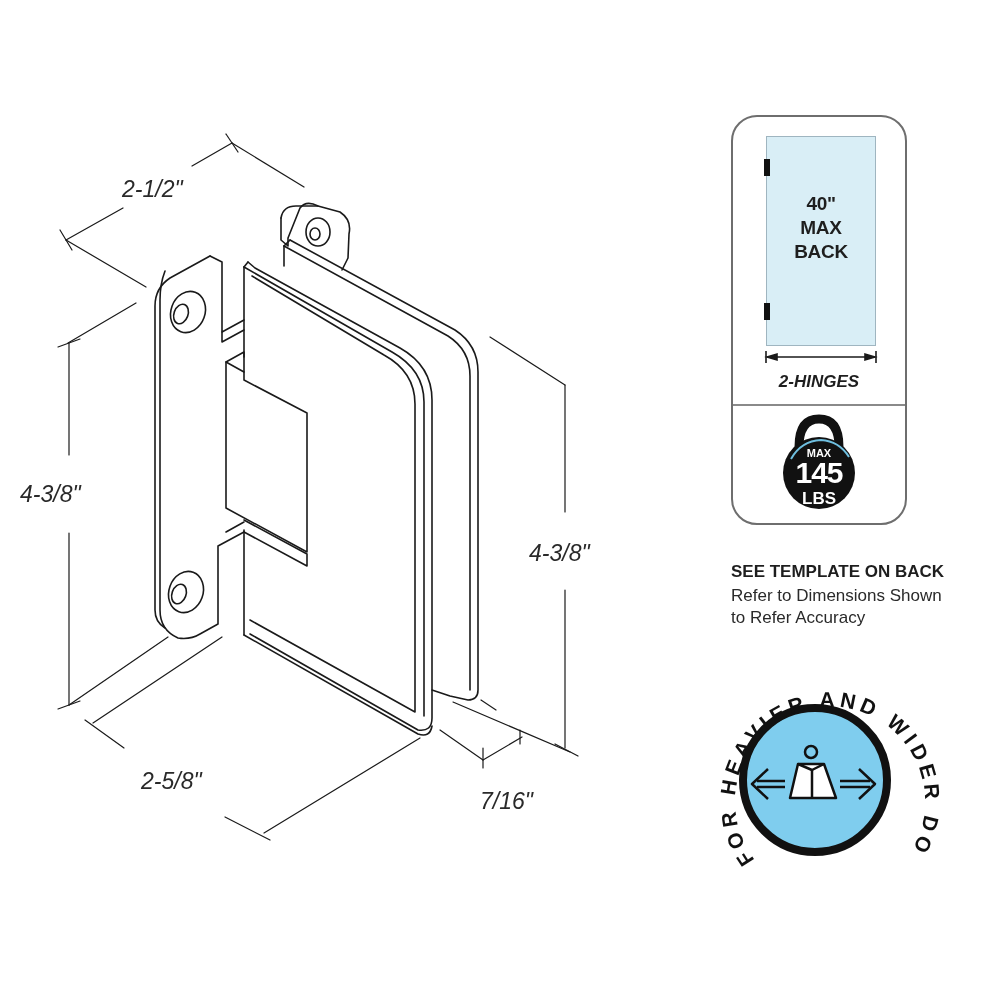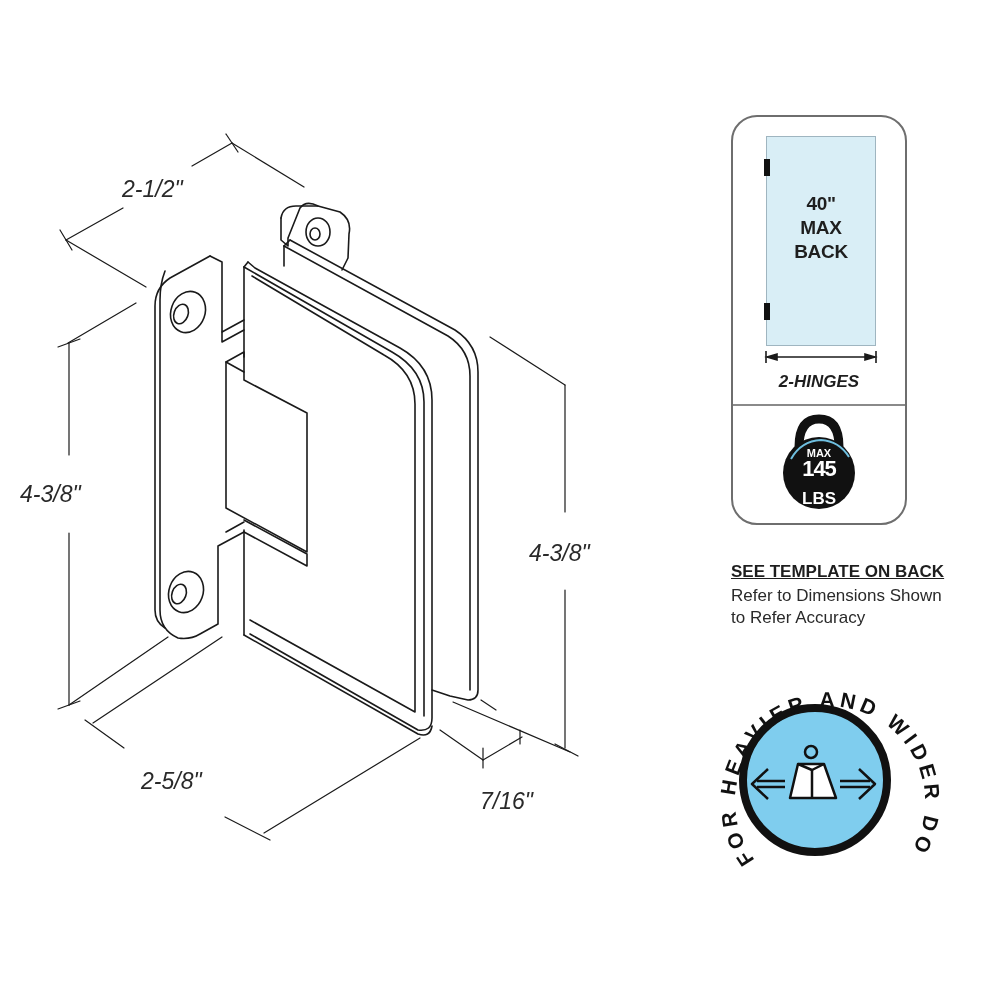--- a/index.html
+++ b/index.html
@@ -7,21 +7,21 @@
   .layer { position: absolute; left: 0; top: 0; }
   .dim-label { position: absolute; font-family: "Liberation Sans", sans-serif; font-style: italic; font-size: 23px; color: #2a2a2a; white-space: nowrap; }
   .spec-card { position: absolute; left: 731px; top: 115px; width: 176px; height: 410px; border: 2px solid #6e6e6e; border-radius: 26px; box-sizing: border-box; background: #ffffff; overflow: hidden; }
   .card-divider { position: absolute; left: 0; top: 287px; width: 100%; height: 2px; background: #8a8a8a; }
   .door-panel { position: absolute; left: 33px; top: 19px; width: 110px; height: 210px; background: #d9eef6; border: 1px solid #9fb5c0; box-sizing: border-box; }
   .door-text { position: absolute; left: 0; top: 55px; width: 100%; text-align: center; font-weight: bold; font-size: 19px; line-height: 24px; color: #1e1e1e; letter-spacing: -0.3px; }
   .hinge-mark { position: absolute; width: 6px; height: 17px; background: #111111; }
   .hinges-label { position: absolute; left: 0; top: 255px; width: 100%; text-align: center; font-weight: bold; font-size: 17px; color: #1e1e1e; font-style: italic; }
   .weight-badge { position: absolute; left: 46px; top: 296px; width: 80px; height: 98px; }
   .weight-text { position: absolute; left: 0; width: 100%; text-align: center; color: #ffffff; font-weight: bold; }
-  .template-title { position: absolute; left: 731px; top: 562px; font-weight: bold; font-size: 17px; color: #1e1e1e; white-space: nowrap; text-decoration: underline; }
+  .template-title { position: absolute; left: 731px; top: 562px; font-weight: bold; font-size: 17px; color: #1e1e1e; white-space: nowrap; }
   .template-sub { position: absolute; left: 731px; font-size: 17px; color: #2a2a2a; white-space: nowrap; }
 </style>
 </head>
 <body>
 
 <svg class="layer" width="1000" height="1000" viewBox="0 0 1000 1000">
   <g fill="none" stroke="#1a1a1a" stroke-width="1.6" stroke-linejoin="round" stroke-linecap="round">
 
     <g stroke-width="1.2">
       <line x1="66" y1="240" x2="123" y2="208"></line>
@@ -135,21 +135,21 @@
   <div class="hinges-label">2-HINGES</div>
   <div class="card-divider"></div>
 
   <div class="weight-badge">
     <svg width="80" height="98" viewBox="0 0 80 98" style="position:absolute;left:0;top:0;">
       <path d="M20 34 Q20 6 40 6 Q60 6 60 34" fill="none" stroke="#111111" stroke-width="9"></path>
       <circle cx="40" cy="60" r="36" fill="#111111"></circle>
       <path d="M12 46 Q22 28 42 27 Q60 28 70 44" fill="none" stroke="#6fbfdf" stroke-width="2"></path>
     </svg>
     <div class="weight-text" style="top:34px;font-size:11px;">MAX</div>
-    <div class="weight-text" style="top:43px;font-size:22px;letter-spacing:-1px;">145</div>
+    <div class="weight-text" style="top:43px;font-size:30px;letter-spacing:-1px;">145</div>
     <div class="weight-text" style="top:76px;font-size:17px;">LBS</div>
   </div>
 </div>
 
 <div class="template-title">SEE TEMPLATE ON BACK</div>
 <div class="template-sub" style="top:586px;">Refer to Dimensions Shown</div>
 <div class="template-sub" style="top:608px;">to Refer Accuracy</div>
 
 <svg class="layer" width="1000" height="1000" viewBox="0 0 1000 1000" style="pointer-events:none;">
   <defs>

